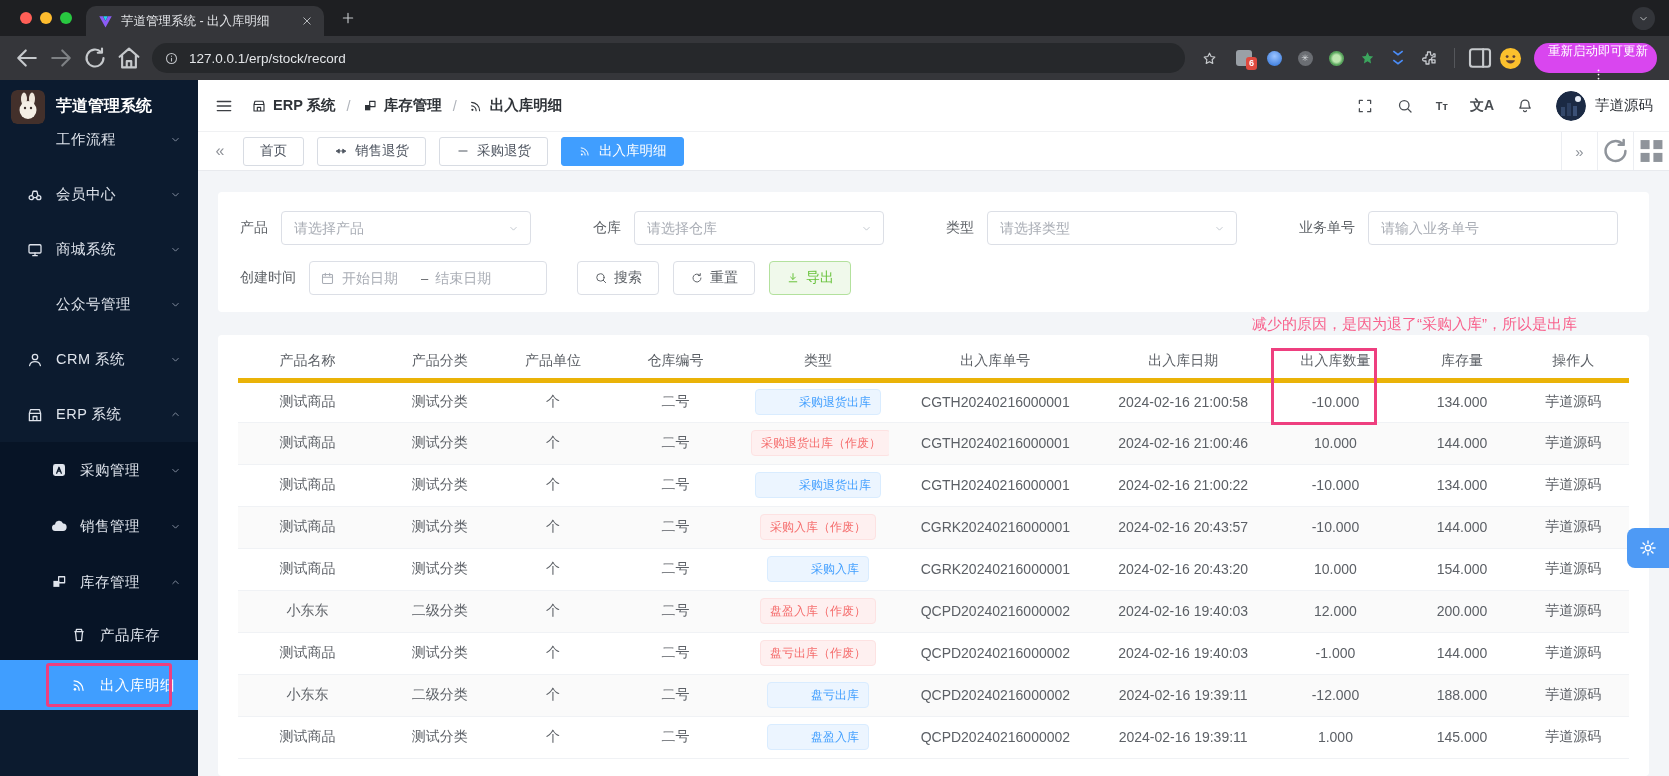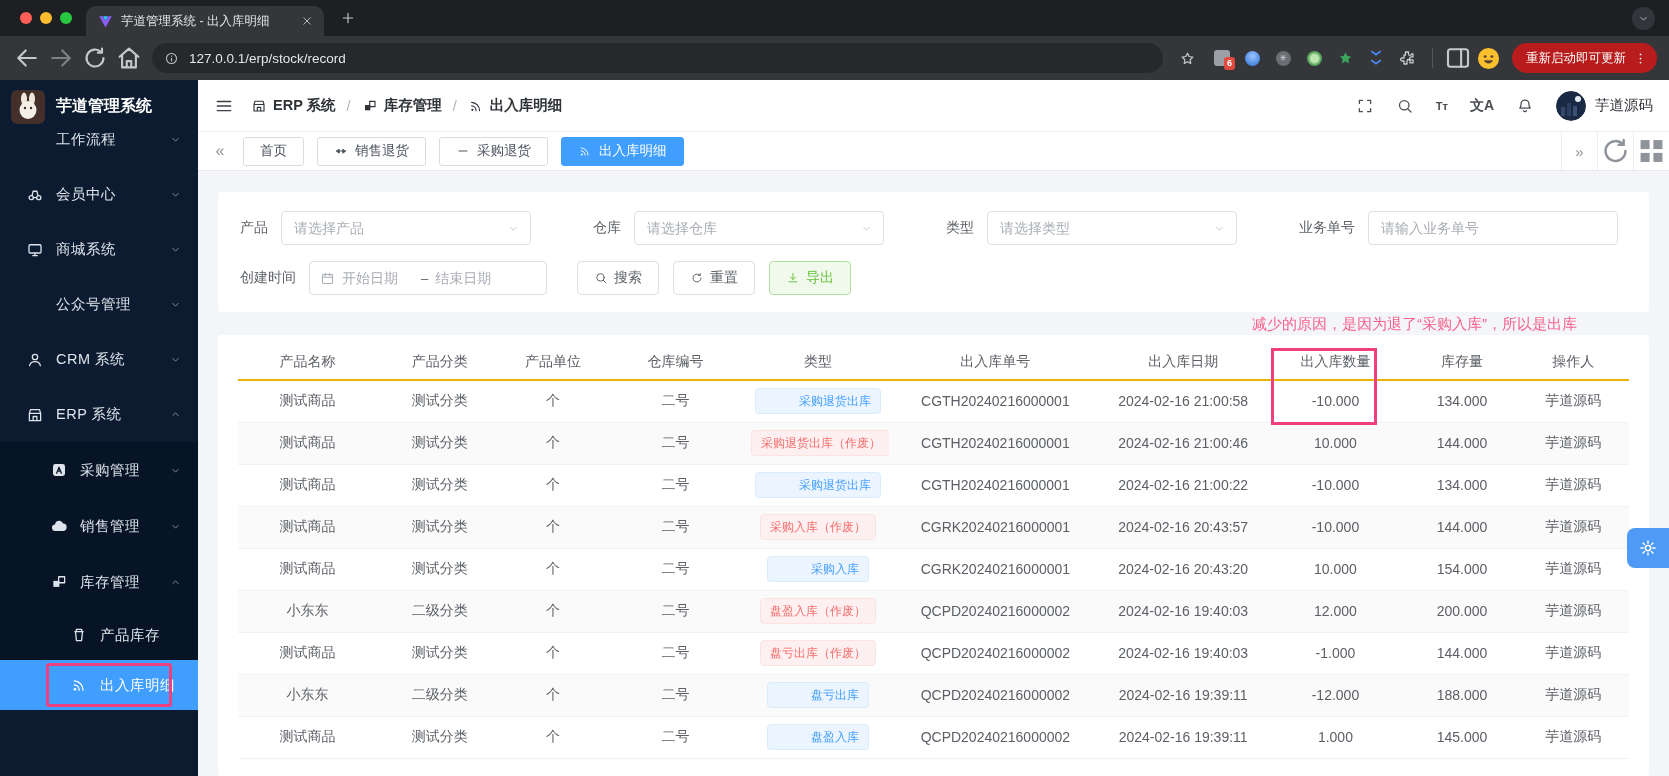--- a/index.html
+++ b/index.html
@@ -32,21 +32,21 @@
   .ext .num{position:absolute;right:-5px;bottom:-4px;background:#e04a3f;color:#fff;font-size:9px;line-height:1;padding:2px 3px;border-radius:3px;font-weight:700;}
   .dot{border-radius:50%;width:15px;height:15px;}
   .dot.blue{background:radial-gradient(circle at 50% 35%,#9cc4ff,#2a6fd6);}
   .dot.gray{background:#6b6e73;color:#d7dadd;font-size:9px;display:flex;align-items:center;justify-content:center;}
   .dot.green{background:radial-gradient(circle,#bde6b0 35%,#58a55c 60%);}
   .ext svg{width:17px;height:17px;}
   .chev2{display:flex;flex-direction:column;gap:-2px;color:#4b8df8;}
   .chev2 svg{width:14px;height:9px;}
   .vdiv{width:1px;height:20px;background:#55575b;margin:0 6px;}
   .emoji{width:23px;height:23px;}
-  .update-pill{height:30px;border-radius:15px;background:#b91c1c;color:#fff;font-size:12.5px;display:flex;align-items:center;gap:7px;padding:0 9px 0 14px;margin-left:8px;white-space:nowrap;}
+  .update-pill{height:30px;border-radius:15px;background:#d946ef;color:#fff;font-size:12.5px;display:flex;align-items:center;gap:7px;padding:0 9px 0 14px;margin-left:8px;white-space:nowrap;flex-direction:column;}
   .update-pill svg{width:15px;height:15px;}
 
   
   .app{display:flex;height:696px;}
   .sidebar{width:198px;background:#0c1b2f;color:#dfe4ec;position:relative;overflow:hidden;flex:none;}
   .logo-row{height:53px;display:flex;align-items:center;gap:11px;padding-left:11px;position:relative;z-index:3;background:#0c1b2f;}
   .logo-row svg{width:34px;height:34px;border-radius:6px;flex:none;}
   .logo-title{font-size:16px;font-weight:700;color:#fff;white-space:nowrap;}
   #side-menu{position:relative;z-index:1;}
   #side-menu > .side-item:first-child{margin-top:-21px;}
@@ -115,21 +115,21 @@
   .daterange .dash{color:#606266;font-size:13px;}
   .btn{height:34px;border:1px solid #dcdfe6;background:#fff;border-radius:4px;color:#5f6368;font-size:14px;display:flex;align-items:center;gap:6px;padding:0 16px;margin-right:14px;cursor:pointer;font-family:inherit;}
   .btn .icon{width:14px;height:14px;}
   .btn .icon svg{width:100%;height:100%;}
   .btn.green{color:#67c23a;background:#f0f9eb;border-color:#b3e19d;}
 
   .annotation{height:23px;line-height:24px;text-align:right;padding-right:72px;color:#f8618c;font-size:15px;}
 
   .table-card{position:relative;height:441px;overflow:hidden;padding:10px 20px 0;}
   table{width:100%;border-collapse:collapse;table-layout:fixed;}
-  th{height:35px;font-size:14px;color:#5c6066;font-weight:500;text-align:center;border-bottom:2px solid #eab308;padding:0 4px;white-space:nowrap;}
+  th{height:35px;font-size:14px;color:#5c6066;font-weight:500;text-align:center;border-bottom:5px solid #eab308;padding:0 4px;white-space:nowrap;}
   td{height:42px;font-size:14px;color:#5c6066;text-align:center;border-bottom:1px solid #f0f2f5;padding:0 4px;white-space:nowrap;overflow:hidden;}
   tr.even td{background:#fafafa;}
   .tag{display:inline-block;font-size:12px;line-height:1;padding:6px 9px;border-radius:4px;}
   .tag.blue{color:#409eff;background:#ecf5ff;border:1px solid #d9ecff;padding-left:43px;}
   .tag.red{color:#f56c6c;background:#fef0f0;border:1px solid #fde2e2;}
   .hl-box{position:absolute;left:1053px;top:13px;width:106px;height:77px;border:3px solid #ee3f7f;pointer-events:none;}
 
   .gear-fab{position:absolute;top:528px;right:0;width:42px;height:40px;background:#4e9af5;border:0;border-radius:8px 0 0 8px;color:#fff;display:flex;align-items:center;justify-content:center;cursor:pointer;}
   .gear-fab svg{width:20px;height:20px;}
 </style>

